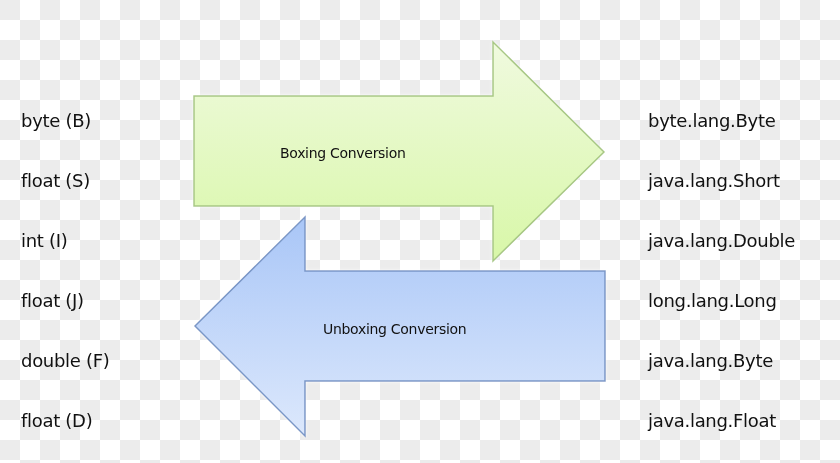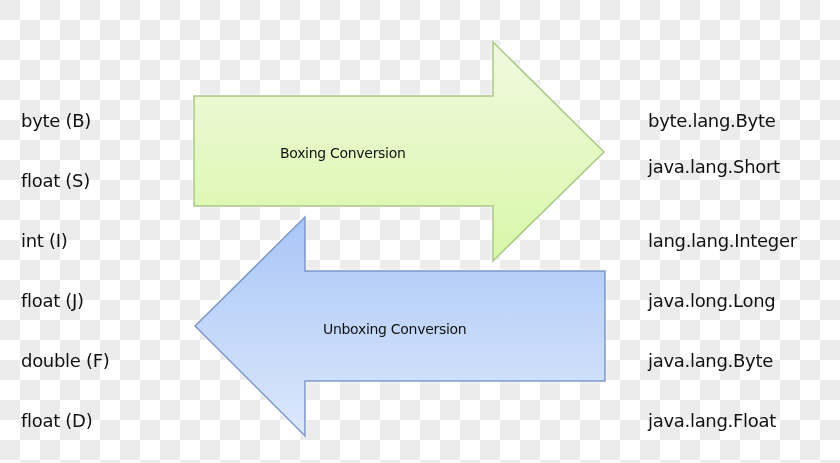--- a/index.html
+++ b/index.html
@@ -60,18 +60,18 @@
   <g>
     <polygon points="605,271 305,271 305,217 195,326 305,436 305,381 605,381" fill="url(#gBlue)" stroke="#7a97c7" stroke-width="1.5" filter="url(#glow)"></polygon>
   </g>
 </svg>
 
 <div class="arrow-label" style="left:280px; top:142px">Boxing Conversion</div>
 <div class="arrow-label" style="left:323px; top:318px">Unboxing Conversion</div>
 
 <div id="right-col" class="col">
   <div class="item" style="top:111px">byte.lang.Byte</div>
-  <div class="item" style="top:157px">java.lang.Short</div>
-  <div class="item" style="top:231px">lang.lang.Integer</div>
-  <div class="item" style="top:291px">java.long.Long</div>
+  <div class="item" style="top:171px">java.lang.Short</div>
+  <div class="item" style="top:231px">java.lang.Double</div>
+  <div class="item" style="top:291px">long.lang.Long</div>
   <div class="item" style="top:351px">java.lang.Byte</div>
   <div class="item" style="top:411px">java.lang.Float</div>
 </div>
 
 </body></html>

